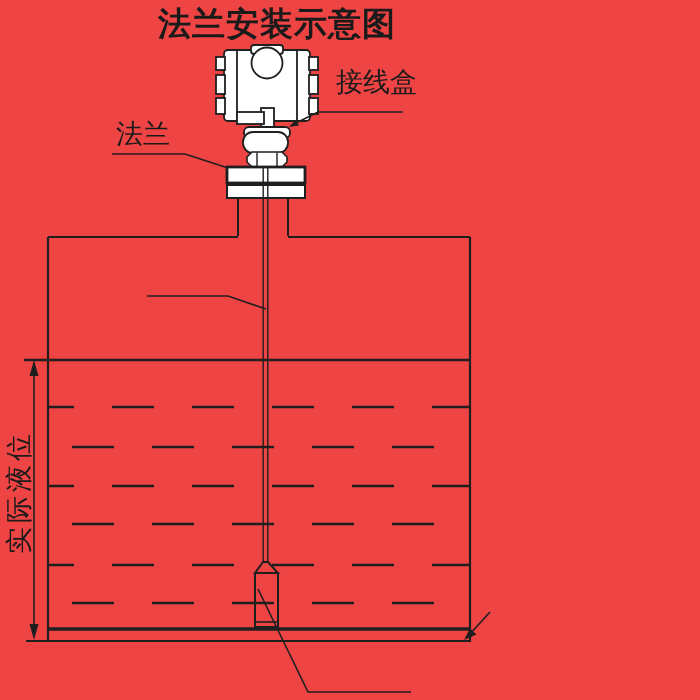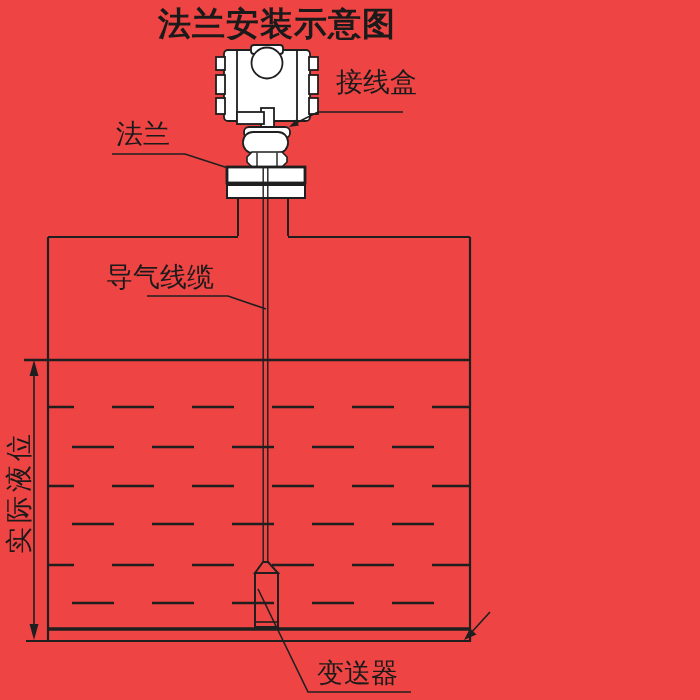--- a/index.html
+++ b/index.html
@@ -122,17 +122,15 @@
         <line x1="490" y1="612" x2="470" y2="634"></line>
         <polygon points="464,640 470,628.5 476.5,634.5" fill="#1f1f1f" stroke="none"></polygon>
       </g>
 
     </g>
   </svg>
 
   <div class="title">法兰安装示意图</div>
   <div class="lbl" style="left:336px;top:68px;">接线盒</div>
   <div class="lbl" style="left:116px;top:120px;">法兰</div>
-  <div class="lbl" style="left:106px;top:263px;">导气线缆</div>
   <div class="lbl vertical-label">实际液位</div>
-  <div class="lbl" style="left:317px;top:659px;">变送器</div>
 
 </div>
 
 </body></html>

